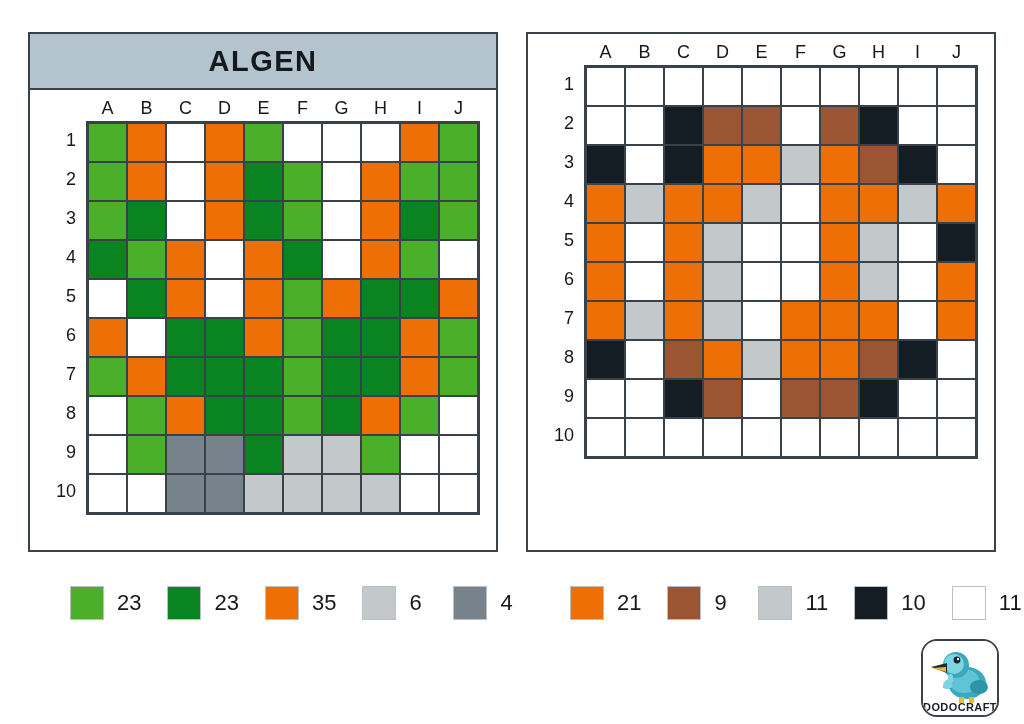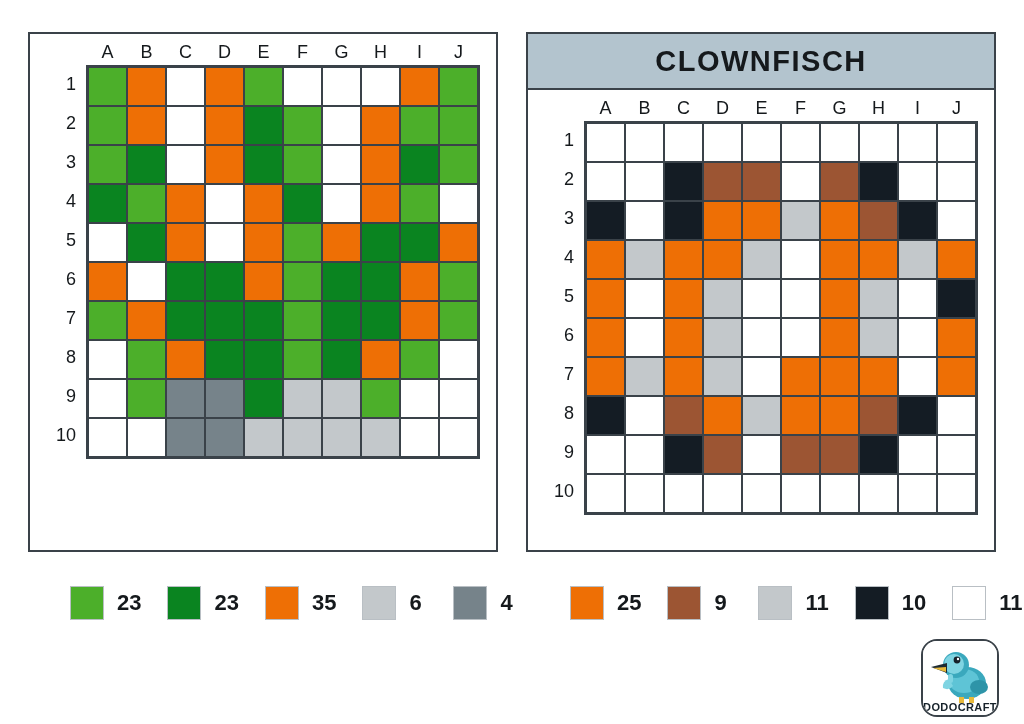--- a/index.html
+++ b/index.html
@@ -84,21 +84,21 @@
 
   .legend {
     position:absolute;
     top:585px;
     height:36px;
     display:flex;
     align-items:center;
   }
   #legend-left  { left:70px; }
   #legend-right { left:570px; }
-  .legend-item { display:flex; align-items:center; margin-right:26px;font-weight:bold; }
+  .legend-item { display:flex; align-items:center; margin-right:26px; }
   .legend-swatch {
     width:34px; height:34px;
     border:1px solid #b9bfc4;
   }
   .legend-count {
     margin-left:13px;
     font-size:22px;
     color:#15191c;
     min-width:18px;
   }
@@ -113,20 +113,23 @@
     overflow:hidden;
   }
   .logo svg { display:block; }
 </style>
 </head>
 <body>
 
 <div class="page">
 
   <div class="panel" id="panel-left">
+    <div class="panel-header">
+      <div class="panel-title">ALGEN</div>
+    </div>
     <div class="grid-area">
       <div class="col-header-row" id="cols-0">
           <div class="col-header">A</div>
           <div class="col-header">B</div>
           <div class="col-header">C</div>
           <div class="col-header">D</div>
           <div class="col-header">E</div>
           <div class="col-header">F</div>
           <div class="col-header">G</div>
           <div class="col-header">H</div>
@@ -246,23 +249,20 @@
             <div class="cell" style="background: rgb(195, 200, 203);"></div>
             <div class="cell" style="background: rgb(195, 200, 203);"></div>
             <div class="cell" style="background: rgb(255, 255, 255);"></div>
             <div class="cell" style="background: rgb(255, 255, 255);"></div>
           </div>
       </div>
     </div>
   </div>
 
   <div class="panel" id="panel-right">
-    <div class="panel-header">
-      <div class="panel-title">CLOWNFISCH</div>
-    </div>
     <div class="grid-area">
       <div class="col-header-row" id="cols-1">
           <div class="col-header">A</div>
           <div class="col-header">B</div>
           <div class="col-header">C</div>
           <div class="col-header">D</div>
           <div class="col-header">E</div>
           <div class="col-header">F</div>
           <div class="col-header">G</div>
           <div class="col-header">H</div>
@@ -406,21 +406,21 @@
         <div class="legend-count">6</div>
       </div>
       <div class="legend-item">
         <div class="legend-swatch" style="background: rgb(118, 131, 138);"></div>
         <div class="legend-count">4</div>
       </div>
     </div>
   <div class="legend" id="legend-right">
       <div class="legend-item">
         <div class="legend-swatch" style="background: rgb(238, 111, 5);"></div>
-        <div class="legend-count">25</div>
+        <div class="legend-count">21</div>
       </div>
       <div class="legend-item">
         <div class="legend-swatch" style="background: rgb(156, 85, 51);"></div>
         <div class="legend-count">9</div>
       </div>
       <div class="legend-item">
         <div class="legend-swatch" style="background: rgb(195, 200, 203);"></div>
         <div class="legend-count">11</div>
       </div>
       <div class="legend-item">

